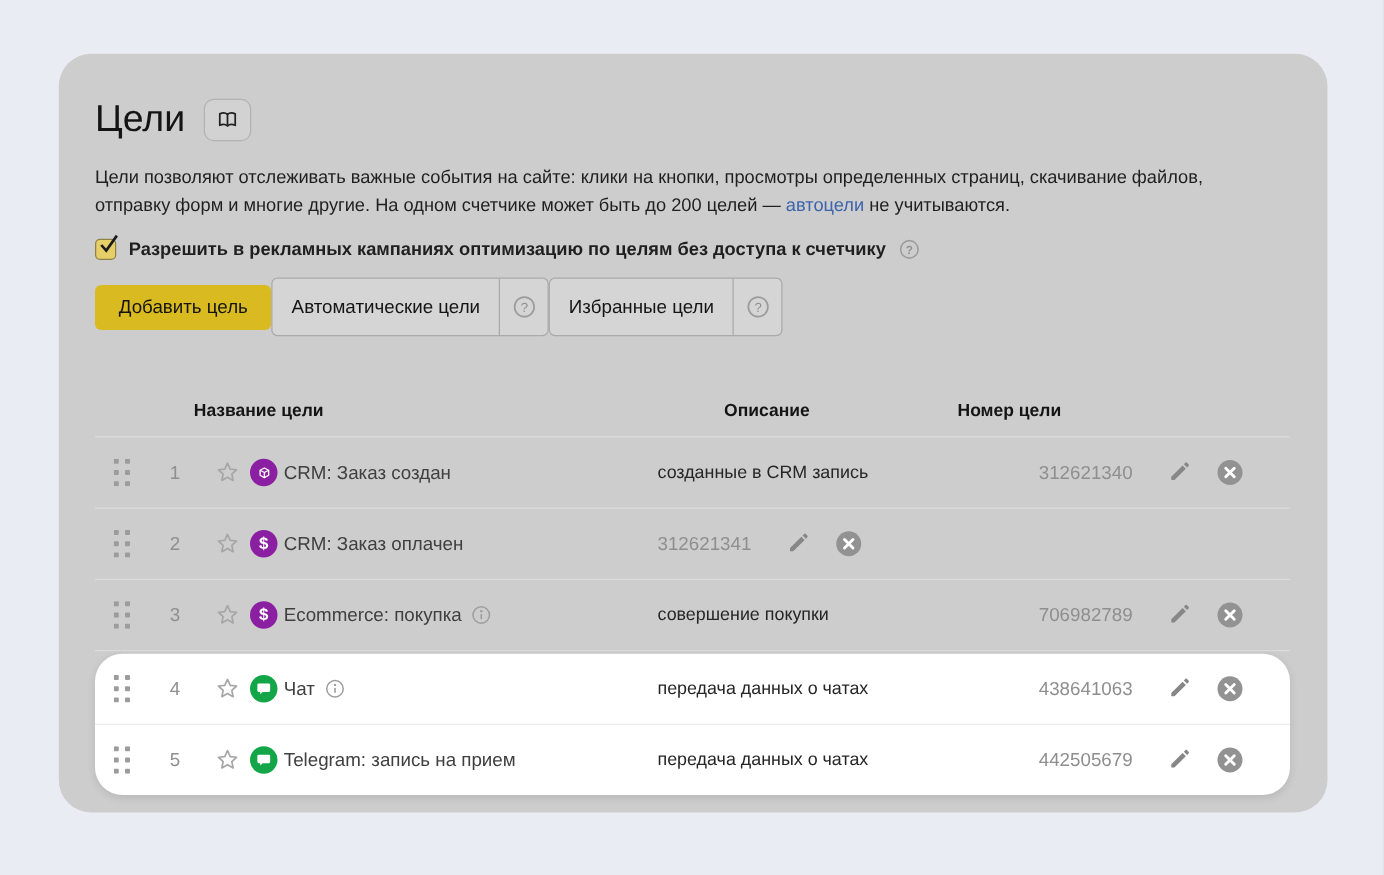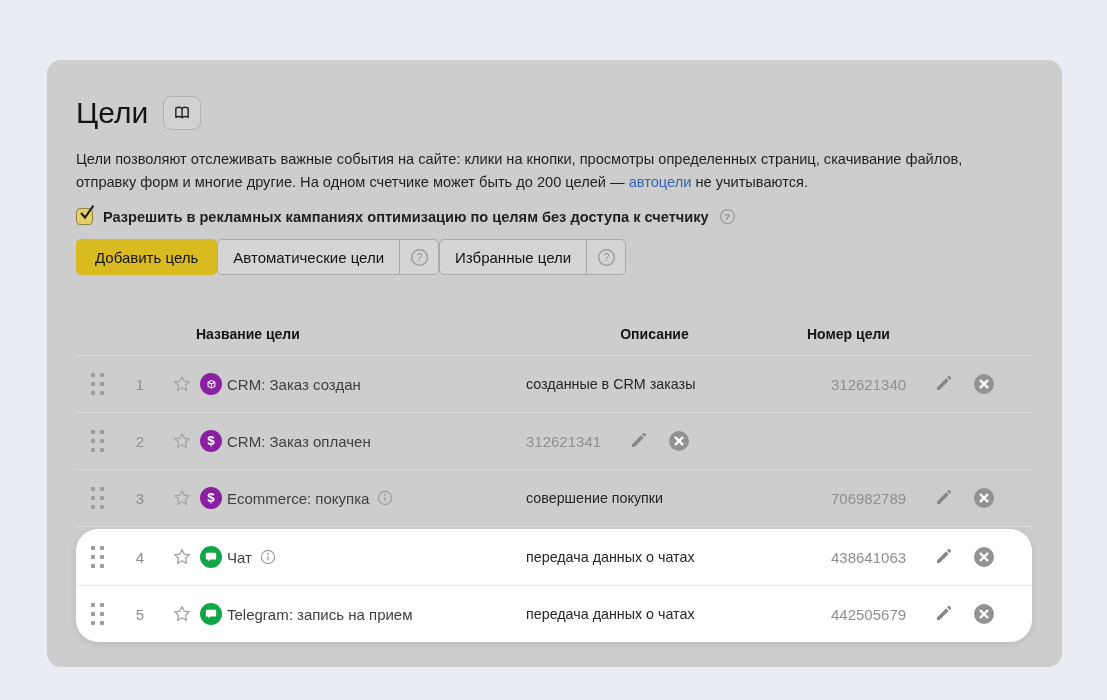--- a/index.html
+++ b/index.html
@@ -4,23 +4,23 @@
 <style>
   html,body { margin:0; padding:0; }
   body {
     width:1107px; height:700px; position:relative;
     background:#eaecf3;
     font-family:"Liberation Sans", sans-serif;
     color:#1c1c1c;
     overflow:hidden;
   }
   .card {
-    position:absolute; left:47px; top:60px;
+    position:absolute; left:47px; top:43px;
     width:1015px; height:607px;
-    background:#cdcdcd; border-radius:14px;
+    background:#cdcdcd; border-radius:26px;
     box-sizing:border-box; padding:33px 16px 0 29px;
   }
   .title-row { display:flex; align-items:center; gap:15px; height:40px; }
   .page-title { font-size:30px; line-height:36px; color:#141414; }
   .docs-btn {
     width:38px; height:34px; box-sizing:border-box;
     border:1px solid #b2b2b2; border-radius:8px;
     background:rgba(255,255,255,0.10);
     display:flex; align-items:center; justify-content:center;
     cursor:pointer;
@@ -35,29 +35,29 @@
   }
   .checkbox svg { position:absolute; left:0px; top:-6px; overflow:visible; }
   .q-icon { display:inline-flex; flex:0 0 auto; }
   .toolbar { margin-top:14px; display:flex; align-items:center; gap:0; }
   .btn-primary {
     height:36px; padding:0 19px; border:none; border-radius:5px;
     background:#d9ba21; color:#141414; font-size:15px;
     font-family:inherit; cursor:pointer;
   }
   .btn-group {
-    height:36px; box-sizing:border-box; display:flex; align-items:center;
+    height:47px; box-sizing:border-box; display:flex; align-items:center;
     background:#d5d5d5; border:1px solid #aaaaaa; border-radius:5px;
     cursor:pointer;
   }
   .btn-label { padding:0 15px; font-size:15px; color:#141414; white-space:nowrap; }
   .btn-q { width:38px; height:100%; display:flex; align-items:center; justify-content:center; border-left:1px solid #aaaaaa; }
   .goals-table { margin-top:38px; width:956px; }
   .thead { display:flex; align-items:center; height:42px; font-weight:bold; font-size:14px; color:#141414; }
-  .th-name { margin-left:120px; width:306px; }
+  .th-name { margin-left:79px; width:306px; }
   .th-desc { width:305px;text-align:center; }
   .th-id   { width:120px; }
   .grow { display:flex; align-items:center; height:56px; font-size:15px; }
   .gray-rows .grow { border-top:1px solid #dcdcdc; }
   .gray-rows .grow:last-child { border-bottom:1px solid #dcdcdc; }
   .highlight-box {
     width:956px; margin-top:2px; background:#ffffff; border-radius:22px;
     box-shadow:0 2px 7px rgba(0,0,0,0.10);
   }
   .highlight-box .grow + .grow { border-top:1px solid #ececec; }
@@ -168,21 +168,21 @@
         </span>
         <span class="c-icon purple">
           <svg width="15" height="15" viewBox="0 0 24 24">
               <path d="M12 5.4 17.5 8.3 V14.7 L12 17.8 L6.5 14.7 V8.3 Z" fill="none" stroke="#fff" stroke-width="1.7" stroke-linejoin="round"></path>
               <path d="M6.5 8.3 L12 11.2 L17.5 8.3 M12 11.2 V17.8" fill="none" stroke="#fff" stroke-width="1.7" stroke-linejoin="round"></path>
             </svg>
         </span>
         <span class="c-name">
             <span>CRM: Заказ создан</span>
           </span>
-        <span class="c-desc">созданные в CRM заказы</span>
+        <span class="c-desc">созданные в CRM запись</span>
         <span class="c-id">312621340</span>
         <span class="c-edit">
           <svg width="20" height="20" viewBox="0 0 24 24">
               <path d="M3.6 17.3V20.4h3.1L17.6 9.5 14.5 6.4 3.6 17.3zM20.4 6.7c.33-.33.33-.87 0-1.2l-1.9-1.9c-.33-.33-.87-.33-1.2 0l-1.6 1.6 3.1 3.1 1.6-1.6z" fill="#878787"></path>
             </svg>
         </span>
         <span class="c-close">
           <svg width="22" height="22" viewBox="0 0 22 22">
               <circle cx="11" cy="11" r="10" fill="#929292"></circle>
               <path d="M7.6 7.6 L14.4 14.4 M14.4 7.6 L7.6 14.4" stroke="#fff" stroke-width="2.3" stroke-linecap="round"></path>

